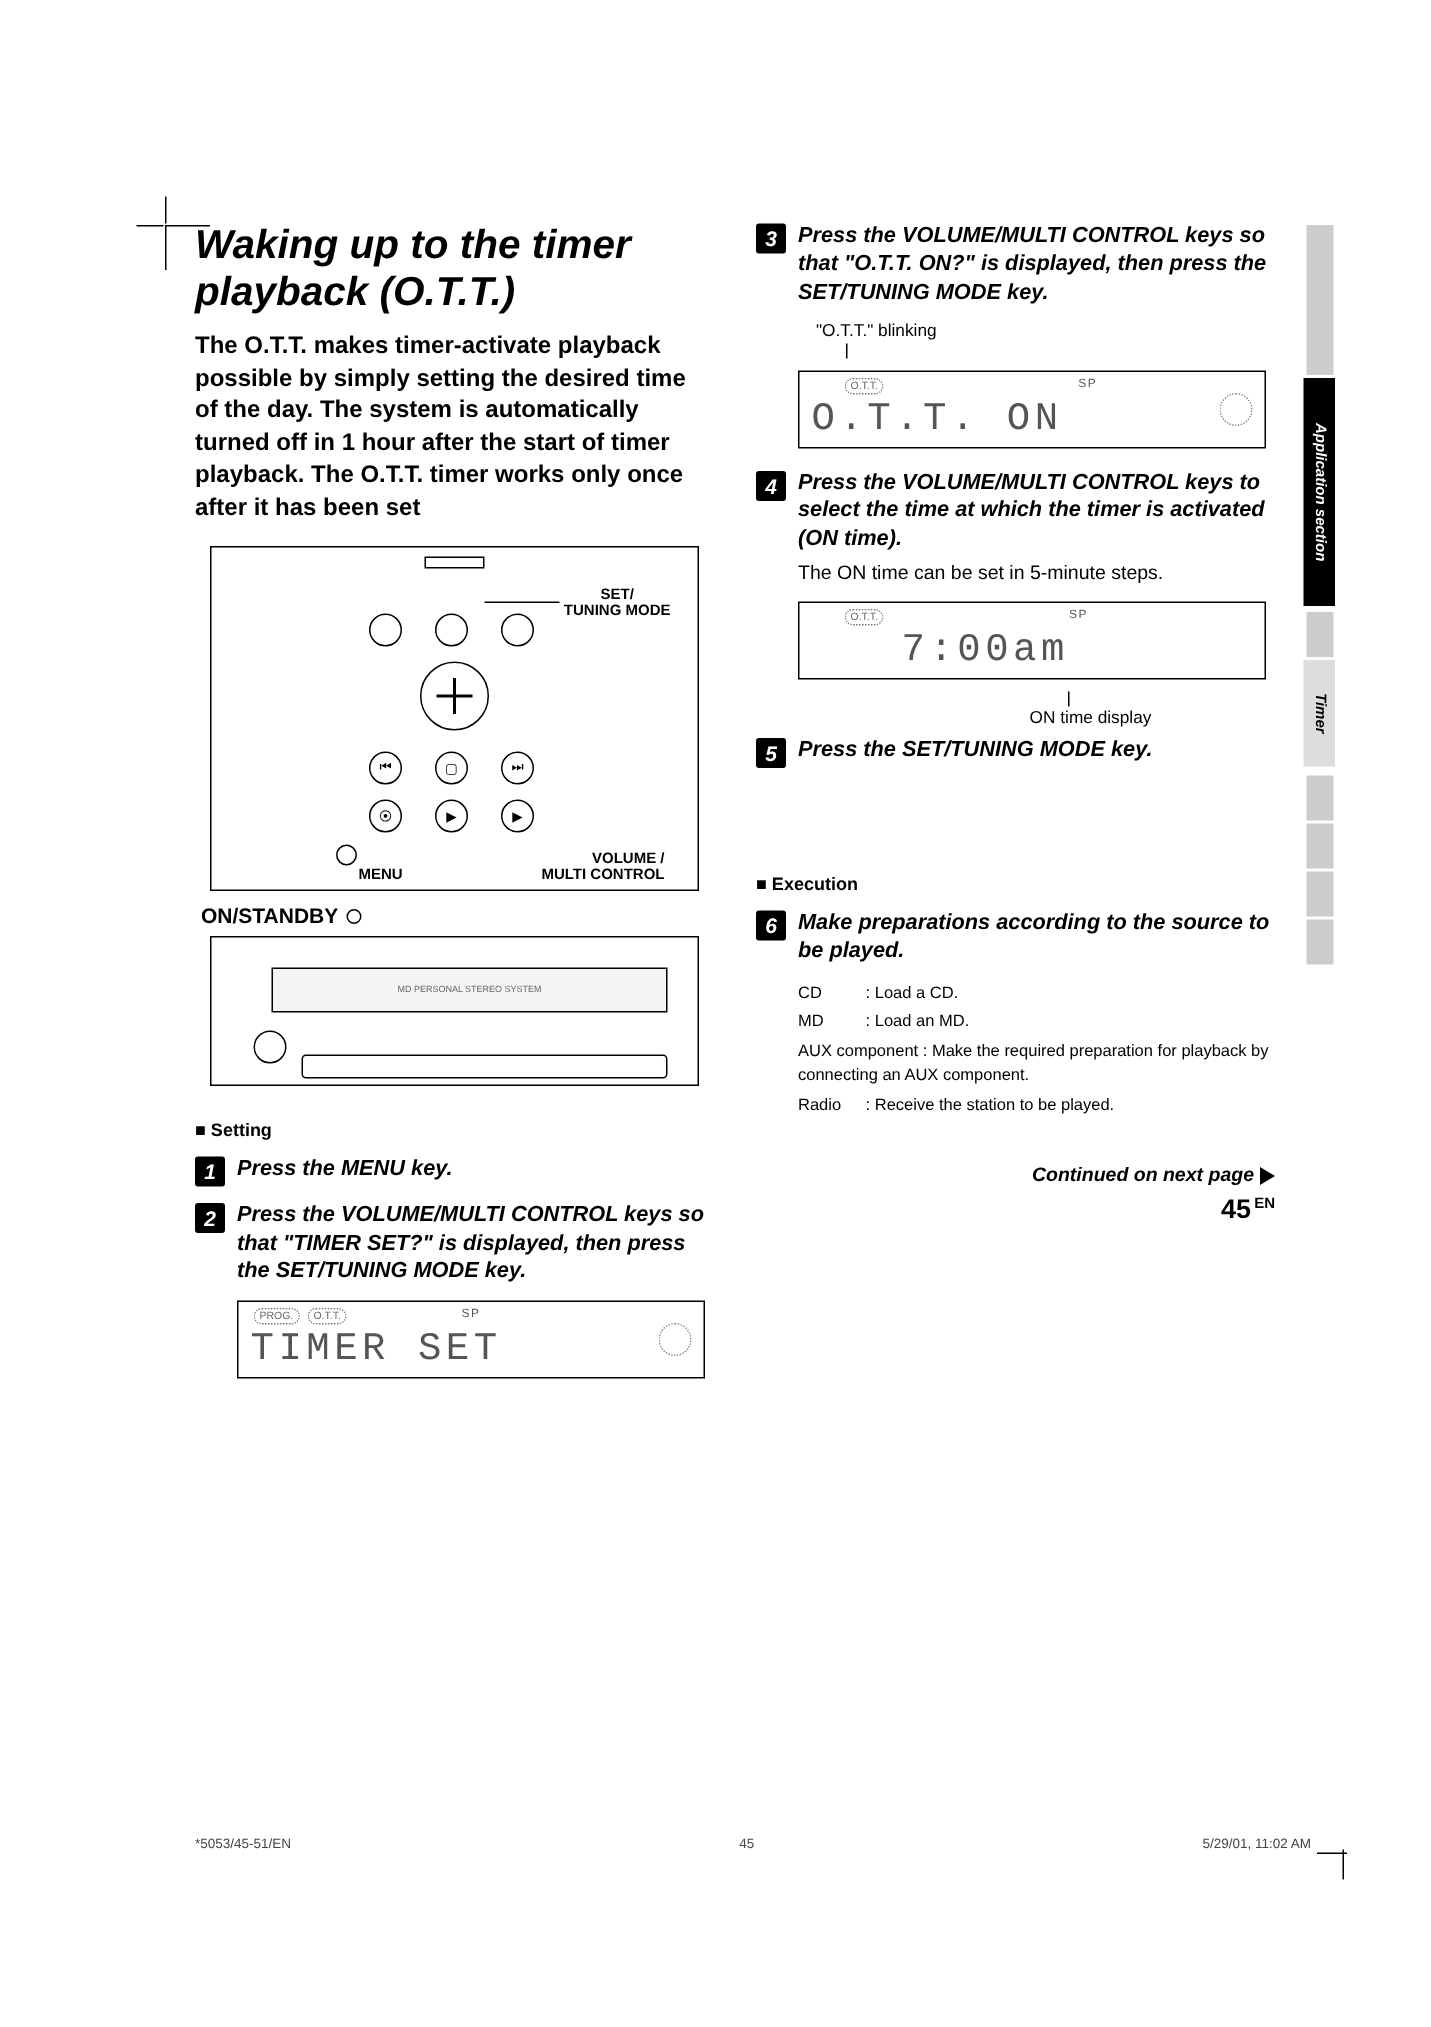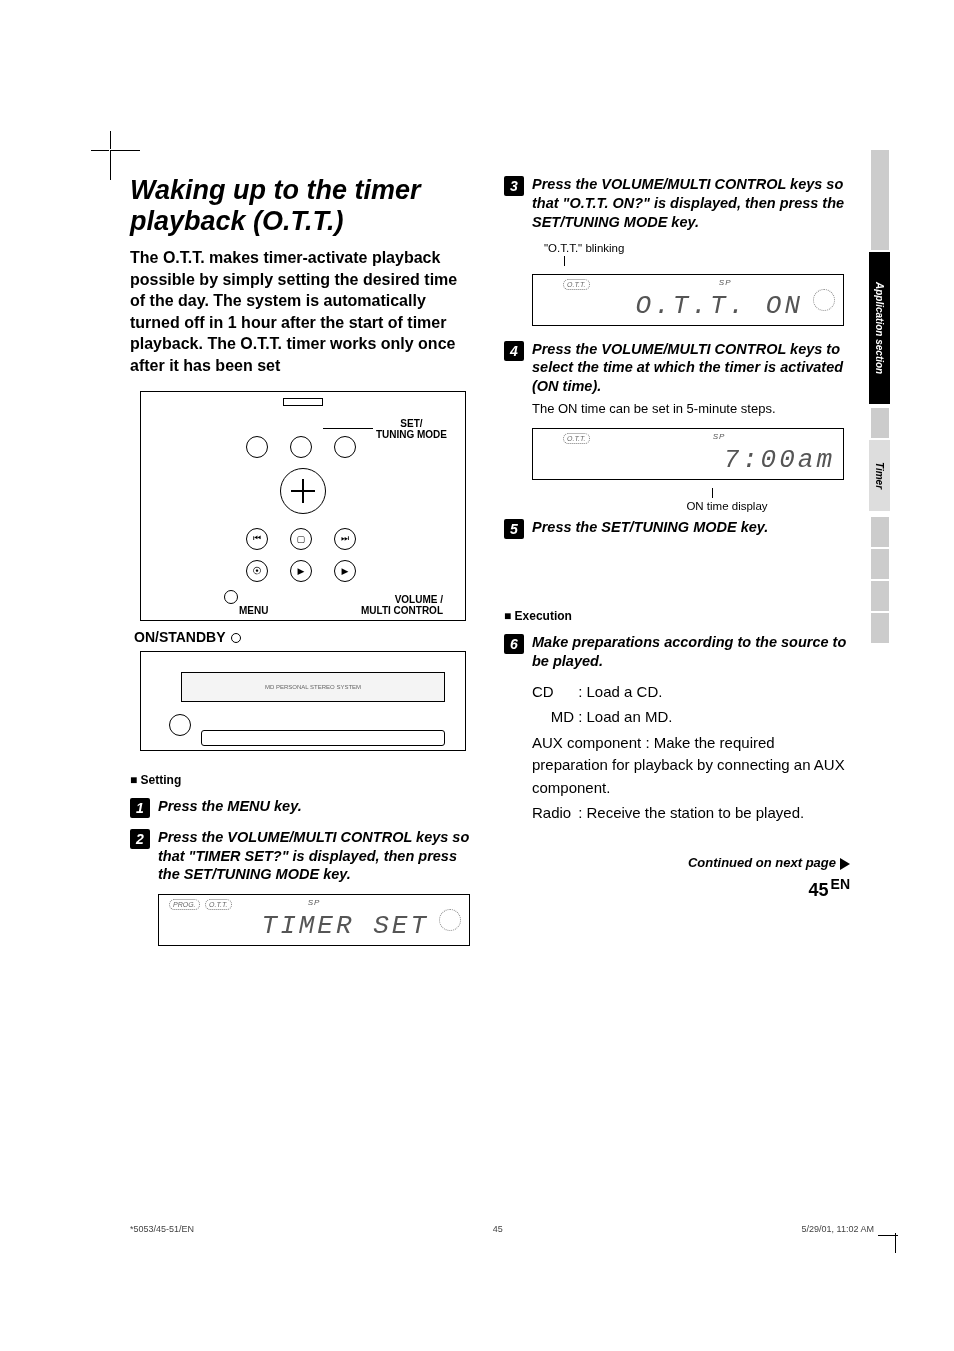--- a/index.html
+++ b/index.html
@@ -14,21 +14,21 @@
   .crop-marks {
     position: absolute;
     pointer-events: none;
   }
   .crop-tl { top: 150px; left: 110px; width: 30px; height: 30px; border-left: 1px solid #000; border-top: 1px solid #000; }
   .crop-tl::before { content:""; position:absolute; left:-20px; top:-1px; width:18px; border-top:1px solid #000;}
   .crop-tl::after { content:""; position:absolute; top:-20px; left:-1px; height:18px; border-left:1px solid #000;}
 
   .page {
     position: absolute;
-    top: 175px;
+    top: 148px;
     left: 130px;
     width: 720px;
   }
   .cols {
     display: flex;
     gap: 28px;
   }
   .col {
     flex: 1;
     min-width: 0;
@@ -149,23 +149,22 @@
 
   
   .disp {
     border: 1px solid #000;
     margin: 8px 6px 8px 28px;
     height: 52px;
     position: relative;
     padding: 4px 8px;
     display:flex;
     align-items:flex-end;
-    justify-content:flex-end;
+    justify-content:space-between;
     gap:10px;
-    font-style:italic;
   }
   .disp .dots {
     font-family: "Courier New", monospace;
     font-size: 26px;
     letter-spacing: 3px;
     color:#555;
   }
   .disp .sun {
     width:22px; height:22px;
     border:1px dotted #888;
@@ -205,21 +204,21 @@
     margin-top: 2px;
     margin-bottom:6px;
   }
   .caption-lead {
     margin-left:60%;
     height:10px;
     border-left:1px solid #000;
   }
 
   .sources {
-    font-size: 15px;
+    font-size: 11px;
     line-height: 1.5;
     margin-left: 28px;
     margin-top:4px;
   }
   .sources .row { margin-bottom:3px;}
   .cont {
     font-style: italic;
     font-weight: bold;
     font-size: 13px;
     text-align: right;
@@ -233,21 +232,21 @@
     border-left:10px solid #000;
     margin-left:4px;
     vertical-align:middle;
   }
   .pgnum {
     text-align: right;
     font-weight: bold;
     font-size: 18px;
     margin-top: 6px;
   }
-  .pgnum sup { font-size: 14px; vertical-align: super; margin-left:2px;}
+  .pgnum sup { font-size: 10px; vertical-align: super; margin-left:2px;}
 
   
   .side-tabs {
     position: absolute;
     right: 64px;
     top: 150px;
     display:flex;
     flex-direction:column;
     align-items:center;
   }
@@ -404,21 +403,21 @@
         <div class="step-num">6</div>
         <div class="step-body">Make preparations according to the source to be played.</div>
       </div>
 
       <div class="sources">
         <div class="row">
           <span style="display:inline-block;width:42px;">CD</span>
           <span>: Load a CD.</span>
         </div>
         <div class="row">
-          <span style="display:inline-block;width:42px;text-align:right;">MD</span>
+          <span style="display:inline-block;width:42px;">MD</span>
           <span>: Load an MD.</span>
         </div>
         <div class="row">
           <span>AUX component</span>
           <span>:  Make the required preparation for playback by connecting  an AUX component.</span>
         </div>
         <div class="row">
           <span style="display:inline-block;width:42px;">Radio</span>
           <span>: Receive the station to be played.</span>
         </div>

